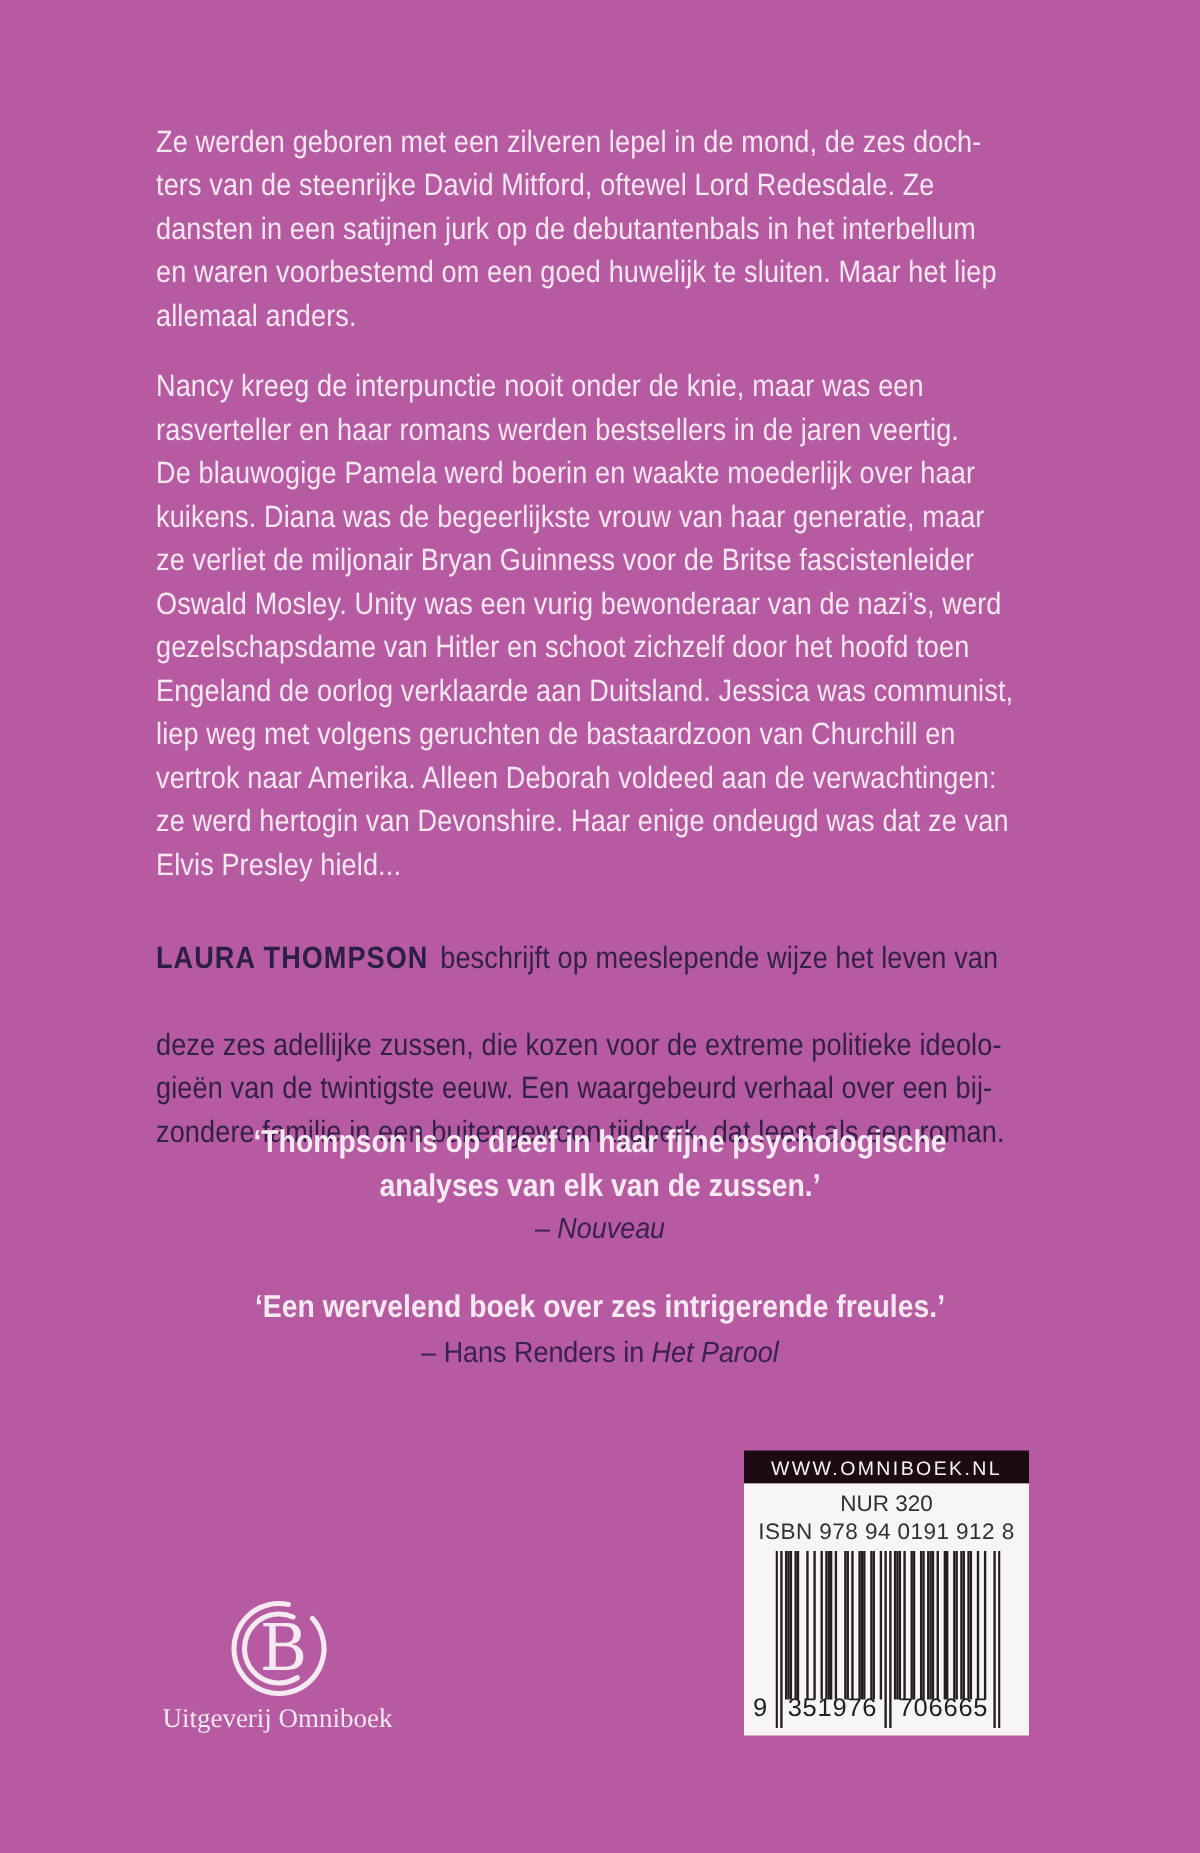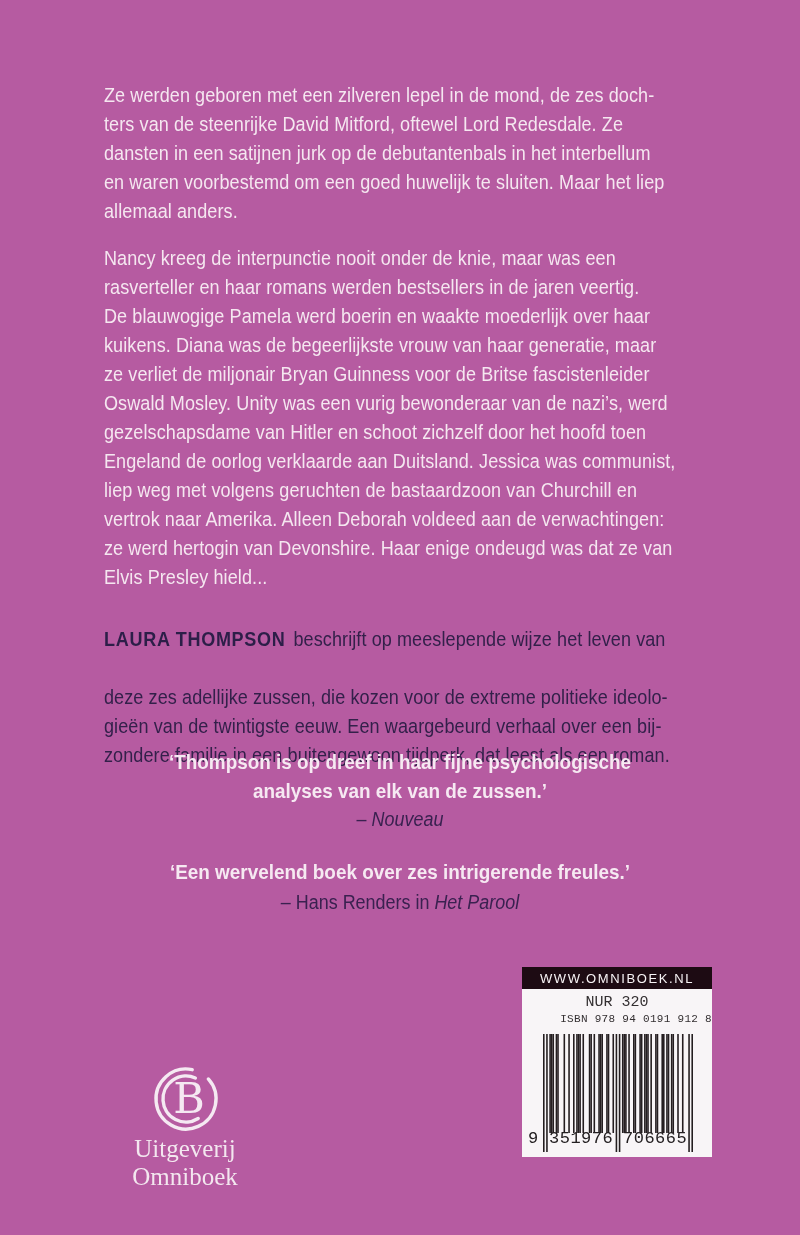--- a/index.html
+++ b/index.html
@@ -28,40 +28,40 @@
     transform:scaleX(0.9); transform-origin:50% 0;
   }
   .attribution {
     left:0; width:800px; text-align:center;
     color:#3a2150; font-size:19.5px; line-height:26px;
     transform:scaleX(0.92); transform-origin:50% 0;
   }
   .attribution .src-italic { font-style:italic; }
 
   
-  .bc-label { left:522px; top:967px; width:190px; }
+  .bc-label { left:496px; top:967px; width:190px; }
   .bc-band {
     height:22px; background:#1d0b13;
     color:#f7f3f5; font-size:13px; letter-spacing:1.6px;
     line-height:23px; text-align:center;
   }
-  .bc-box { position:relative; background:#f8f5f7; height:168px;font-family:Liberation Mono, monospace; }
+  .bc-box { position:relative; background:#f8f5f7; height:168px; }
   .bc-nur  { position:absolute; top:5px;  left:0; width:100%; text-align:center; color:#332f31; font-size:15px; }
-  .bc-isbn { position:absolute; top:24px; left:0; width:100%; text-align:right; color:#332f31; font-size:11px; letter-spacing:0.3px; }
+  .bc-isbn { position:absolute; top:24px; left:0; width:100%; text-align:center; color:#332f31; font-size:15px; letter-spacing:0.3px; }
   .bc-svg  { position:absolute; left:21px; top:45px; }
   .bc-digit { position:absolute; top:140px; color:#242022; font-size:17px; font-weight:400; }
   .bc-first { left:6px; }
   .bc-left  { left:27px; width:64px; text-align:center; letter-spacing:0.5px; }
   .bc-right { left:101px; width:64px; text-align:center; letter-spacing:0.5px; }
 
   
   .logo-svg { left:151px; top:1063px; }
   .logo-name {
     left:85px; top:1135px; width:200px; text-align:center;
-    color:#f3e7ef; font-size:25px;
+    color:#f3e7ef; font-size:18px;
     font-family:"Liberation Serif", serif;
   }
 </style>
 </head>
 <body>
 
 <div class="abs body-par" style="top:80px">Ze werden geboren met een zilveren lepel in de mond, de zes doch-
 ters van de steenrijke David Mitford, oftewel Lord Redesdale. Ze
 dansten in een satijnen jurk op de debutantenbals in het interbellum
 en waren voorbestemd om een goed huwelijk te sluiten. Maar het liep

